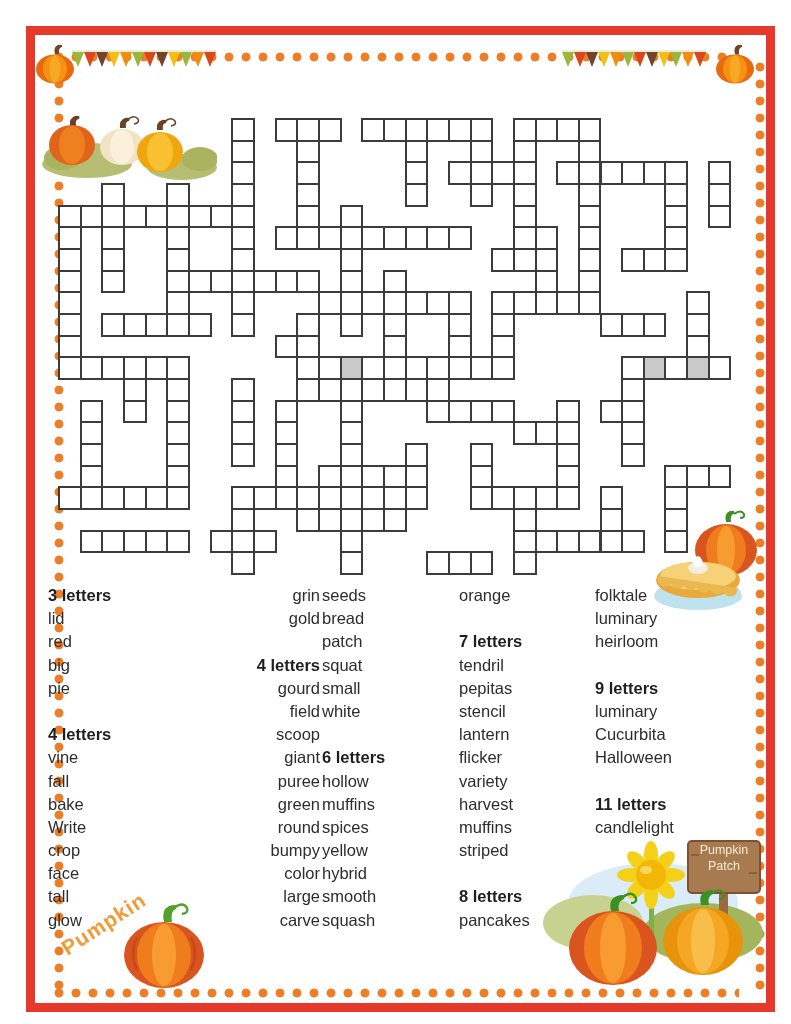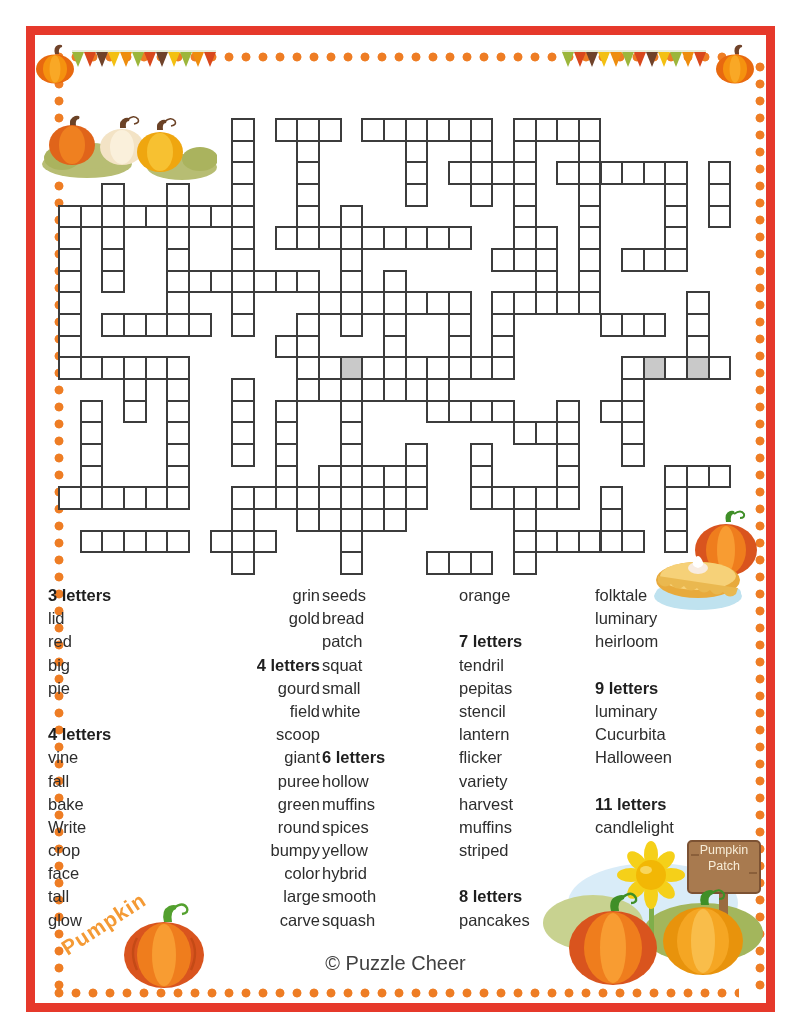--- a/index.html
+++ b/index.html
@@ -525,14 +525,13 @@
       <path d="M168 72 q-3 -11 5 -14 q9 -3 7 3 q-6 2 -4 11 z" fill="#3f8f27"></path>
       <path d="M179 60 q8 -6 12 1 q1 5 -5 5" fill="none" stroke="#3f8f27" stroke-width="2.2"></path>
       <ellipse cx="170" cy="108" rx="40" ry="34" fill="#e8930c"></ellipse>
       <ellipse cx="170" cy="108" rx="26" ry="33" fill="#f5a623"></ellipse>
       <ellipse cx="170" cy="108" rx="12" ry="32" fill="#f9bd4a"></ellipse>
     </g>
   </svg>
   <div class="sign-text" style="left:692px;top:843px">Pumpkin</div>
   <div class="sign-text" style="left:692px;top:859px">Patch</div>
 
-  <div class="footer">© Puzzle Cheer</div>
 </div>
 
 </body></html>

